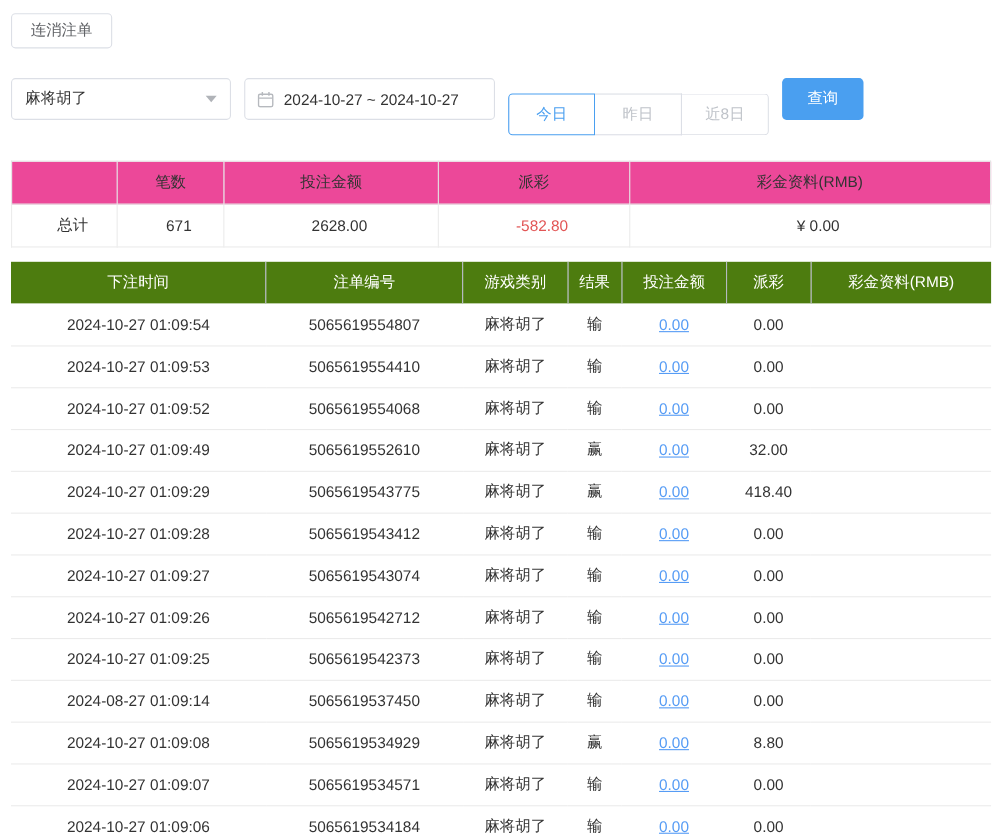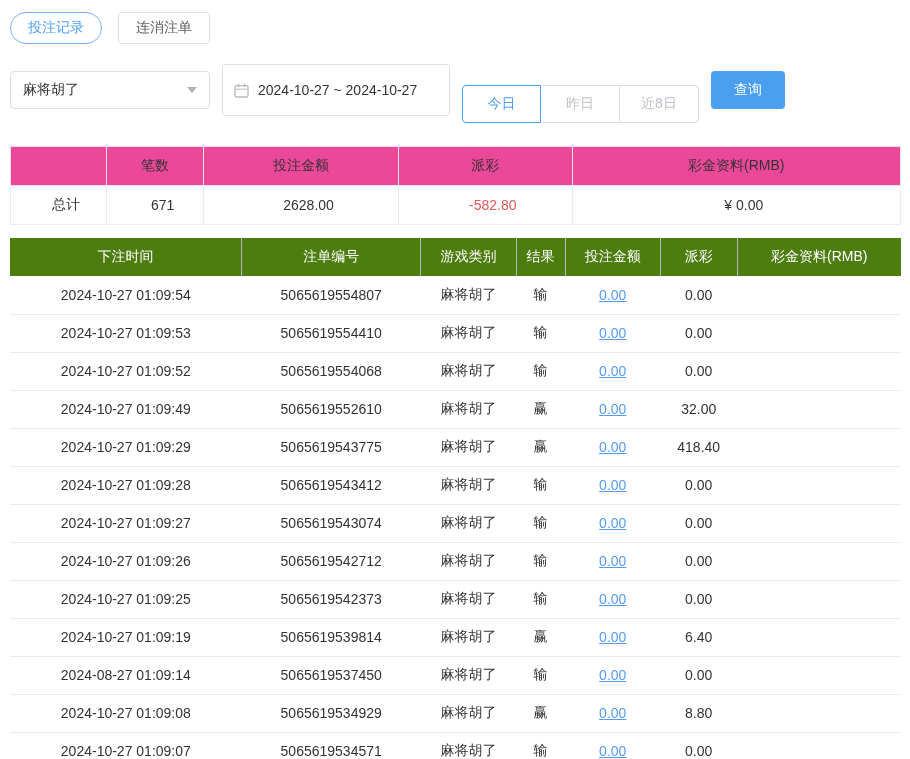--- a/index.html
+++ b/index.html
@@ -10,21 +10,21 @@
   
   .tabs-row { display: flex; gap: 16px; margin-bottom: 13px; }
   .tab { height: 32px; padding: 0 17px; font-size: 14px; background: #fff; cursor: pointer; font-family: inherit; }
   .tab.active { border: 1px solid #7ab5f2; color: #4a9ff0; border-radius: 16px; }
   .tab.inactive { border: 1px solid #dcdfe6; color: #606266; border-radius: 4px; }
 
   
   .filter-row { display: flex; gap: 12px; margin-bottom: 23px; align-items: center; }
   .select { width: 200px; height: 38px; border: 1px solid #dcdfe6; border-radius: 4px; display: flex; align-items: center; justify-content: space-between; padding: 0 12px; cursor: pointer; background: #fff; }
   .caret { width: 0; height: 0; border-left: 5px solid transparent; border-right: 5px solid transparent; border-top: 6px solid #b0b3b8; }
-  .date-input { width: 228px; height: 52px; border: 1px solid #dcdfe6; border-radius: 4px; display: flex; align-items: center; padding: 0 11px; gap: 9px; cursor: pointer; background: #fff; }
+  .date-input { width: 228px; height: 38px; border: 1px solid #dcdfe6; border-radius: 4px; display: flex; align-items: center; padding: 0 11px; gap: 9px; cursor: pointer; background: #fff; }
   .quick-group { display: flex; }
   .quick { width: 79px; height: 38px; font-size: 14px; background: #fff; border: 1px solid #dcdfe6; border-left: none; color: #bfc3c9; cursor: pointer; font-family: inherit; margin-top: 28px; }
   .quick:first-child { border-left: 1px solid #dcdfe6; border-radius: 4px 0 0 4px; }
   .quick:last-child { border-radius: 0 4px 4px 0; }
   .quick.active { border: 1px solid #4a9ff0; color: #4a9ff0; }
   .query-btn { width: 74px; height: 38px; background: #4a9ff0; color: #fff; border: none; border-radius: 4px; font-size: 14px; cursor: pointer; font-family: inherit; }
 
   
   table { border-collapse: collapse; width: 100%; table-layout: fixed; font-size: 14px; }
   .summary th { background: #ec4899; height: 39px; font-weight: 400; color: #333; border: 1px solid #e5e5e5; text-align: center; }
@@ -36,21 +36,20 @@
   .bet-table th:last-child { border-right: none; }
   .bet-table td { height: 38px; text-align: center; border-bottom: 1px solid #ebebeb; color: #333; background: #fff; }
   .amount-link { color: #569cf5; text-decoration: underline; cursor: pointer; }
 </style>
 </head>
 <body>
 
 <div class="page">
 
   <div class="tabs-row">
-    <button class="tab active">投注记录</button>
     <button class="tab inactive">连消注单</button>
   </div>
 
   <div class="filter-row">
     <div class="select">
       <span>麻将胡了</span>
       <span class="caret"></span>
     </div>
     <div class="date-input">
       <svg width="15" height="15" viewBox="0 0 15 15">
@@ -194,29 +193,20 @@
         <tr>
     <td>2024-10-27 01:09:25</td>
     <td>5065619542373</td>
     <td>麻将胡了</td>
     <td>输</td>
     <td><a class="amount-link">0.00</a></td>
     <td>0.00</td>
     <td></td>
   </tr>
         <tr>
-    <td>2024-10-27 01:09:19</td>
-    <td>5065619539814</td>
-    <td>麻将胡了</td>
-    <td>赢</td>
-    <td><a class="amount-link">0.00</a></td>
-    <td>6.40</td>
-    <td></td>
-  </tr>
-        <tr>
     <td>2024-08-27 01:09:14</td>
     <td>5065619537450</td>
     <td>麻将胡了</td>
     <td>输</td>
     <td><a class="amount-link">0.00</a></td>
     <td>0.00</td>
     <td></td>
   </tr>
         <tr>
     <td>2024-10-27 01:09:08</td>

